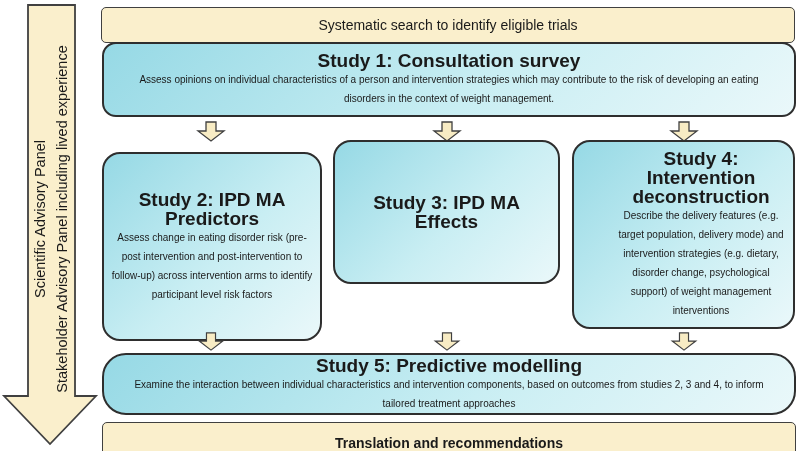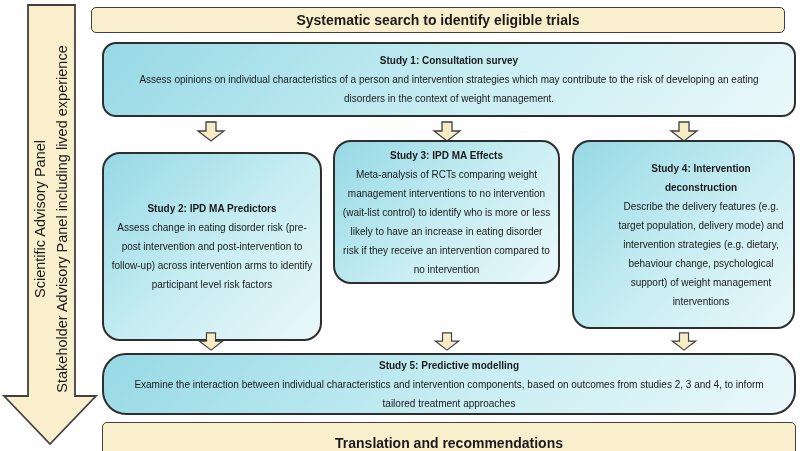--- a/index.html
+++ b/index.html
@@ -15,21 +15,21 @@
     font-size:14px;text-align:center;
   }
   .bar.bold{font-weight:bold;}
   
   .teal{
     background:linear-gradient(135deg,#96d9e5 0%,#c9eef3 55%,#eaf8fa 100%);
     border:2px solid #2e2e2e;
     display:flex;flex-direction:column;align-items:center;justify-content:center;
     text-align:center;
   }
-  .teal .title{font-weight:bold;font-size:10px;line-height:19px;}
+  .teal .title{font-weight:bold;font-size:19px;line-height:19px;}
   .teal .body{font-size:10px;line-height:19px;}
   .box-wide{border-radius:14px;padding:2px 14px;}
   .box-col{border-radius:18px;padding:4px 7px;}
   
   .side-text-wrap{
     left:6px;top:0;width:90px;height:438px;
     display:flex;align-items:center;justify-content:center;pointer-events:none;
   }
   .side-text{
     transform:rotate(-90deg);white-space:nowrap;text-align:center;
@@ -45,21 +45,21 @@
   <svg class="abs" style="left:0;top:0;" width="100" height="451" viewBox="0 0 100 451">
     <polygon points="28,5 75,5 75,396 96,396 50,444 4,396 28,396" fill="#faefcc" stroke="#404040" stroke-width="1.8" stroke-linejoin="miter"></polygon>
   </svg>
   <div class="abs side-text-wrap">
     <div class="side-text">
       <div>Scientific Advisory Panel</div>
       <div>Stakeholder Advisory Panel including lived experience</div>
     </div>
   </div>
 
-  <div class="abs bar" style="left:91px;top:7px;width:694px;height:26px;font-weight:bold;">
+  <div class="abs bar" style="left:101px;top:7px;width:694px;height:36px;">
     <span>Systematic search to identify eligible trials</span>
   </div>
 
   <div class="abs teal box-wide" style="left:102px;top:42px;width:694px;height:75px;">
     <div class="title">Study 1: Consultation survey</div>
     <div class="body">Assess opinions on individual characteristics of a person and intervention strategies which may contribute to the risk of developing an eating disorders in the context of weight management.</div>
   </div>
 
   <svg class="abs" style="left:196px;top:121px;" width="30" height="21" viewBox="0 0 30 21">
     <polygon points="10,1 20,1 20,10 28,10 15,20 2,10 10,10" fill="#f8ecc4" stroke="#404040" stroke-width="1.3"></polygon>
@@ -70,25 +70,24 @@
   <svg class="abs" style="left:669px;top:121px;" width="30" height="21" viewBox="0 0 30 21">
     <polygon points="10,1 20,1 20,10 28,10 15,20 2,10 10,10" fill="#f8ecc4" stroke="#404040" stroke-width="1.3"></polygon>
   </svg>
 
   <div class="abs teal box-col" style="left:102px;top:152px;width:220px;height:189px;">
     <div class="title">Study 2: IPD MA Predictors</div>
     <div class="body">Assess change in eating disorder risk (pre-post intervention and post-intervention to follow-up) across intervention arms to identify participant level risk factors</div>
   </div>
   <div class="abs teal box-col" style="left:333px;top:140px;width:227px;height:144px;">
     <div class="title">Study 3: IPD MA Effects</div>
-    <div class="body">Meta-analysis of RCTs comparing weight management interventions to no intervention (wait-list control) to identify who is more or less likely to have an increase in eating disorder risk if they receive an intervention compared to no intervention</div>
   </div>
   <div class="abs teal box-col" style="left:572px;top:140px;width:223px;height:189px;padding-left:42px;">
     <div class="title">Study 4: Intervention deconstruction</div>
-    <div class="body">Describe the delivery features (e.g. target population, delivery mode) and intervention strategies (e.g. dietary, behaviour change, psychological support) of weight management interventions</div>
+    <div class="body">Describe the delivery features (e.g. target population, delivery mode) and intervention strategies (e.g. dietary, disorder change, psychological support) of weight management interventions</div>
   </div>
 
   <svg class="abs" style="left:196px;top:332px;" width="30" height="19" viewBox="0 0 30 21">
     <polygon points="10,1 20,1 20,10 28,10 15,20 2,10 10,10" fill="#f8ecc4" stroke="#404040" stroke-width="1.3"></polygon>
   </svg>
   <svg class="abs" style="left:432px;top:332px;" width="30" height="19" viewBox="0 0 30 21">
     <polygon points="10,1 20,1 20,10 28,10 15,20 2,10 10,10" fill="#f8ecc4" stroke="#404040" stroke-width="1.3"></polygon>
   </svg>
   <svg class="abs" style="left:669px;top:332px;" width="30" height="19" viewBox="0 0 30 21">
     <polygon points="10,1 20,1 20,10 28,10 15,20 2,10 10,10" fill="#f8ecc4" stroke="#404040" stroke-width="1.3"></polygon>

